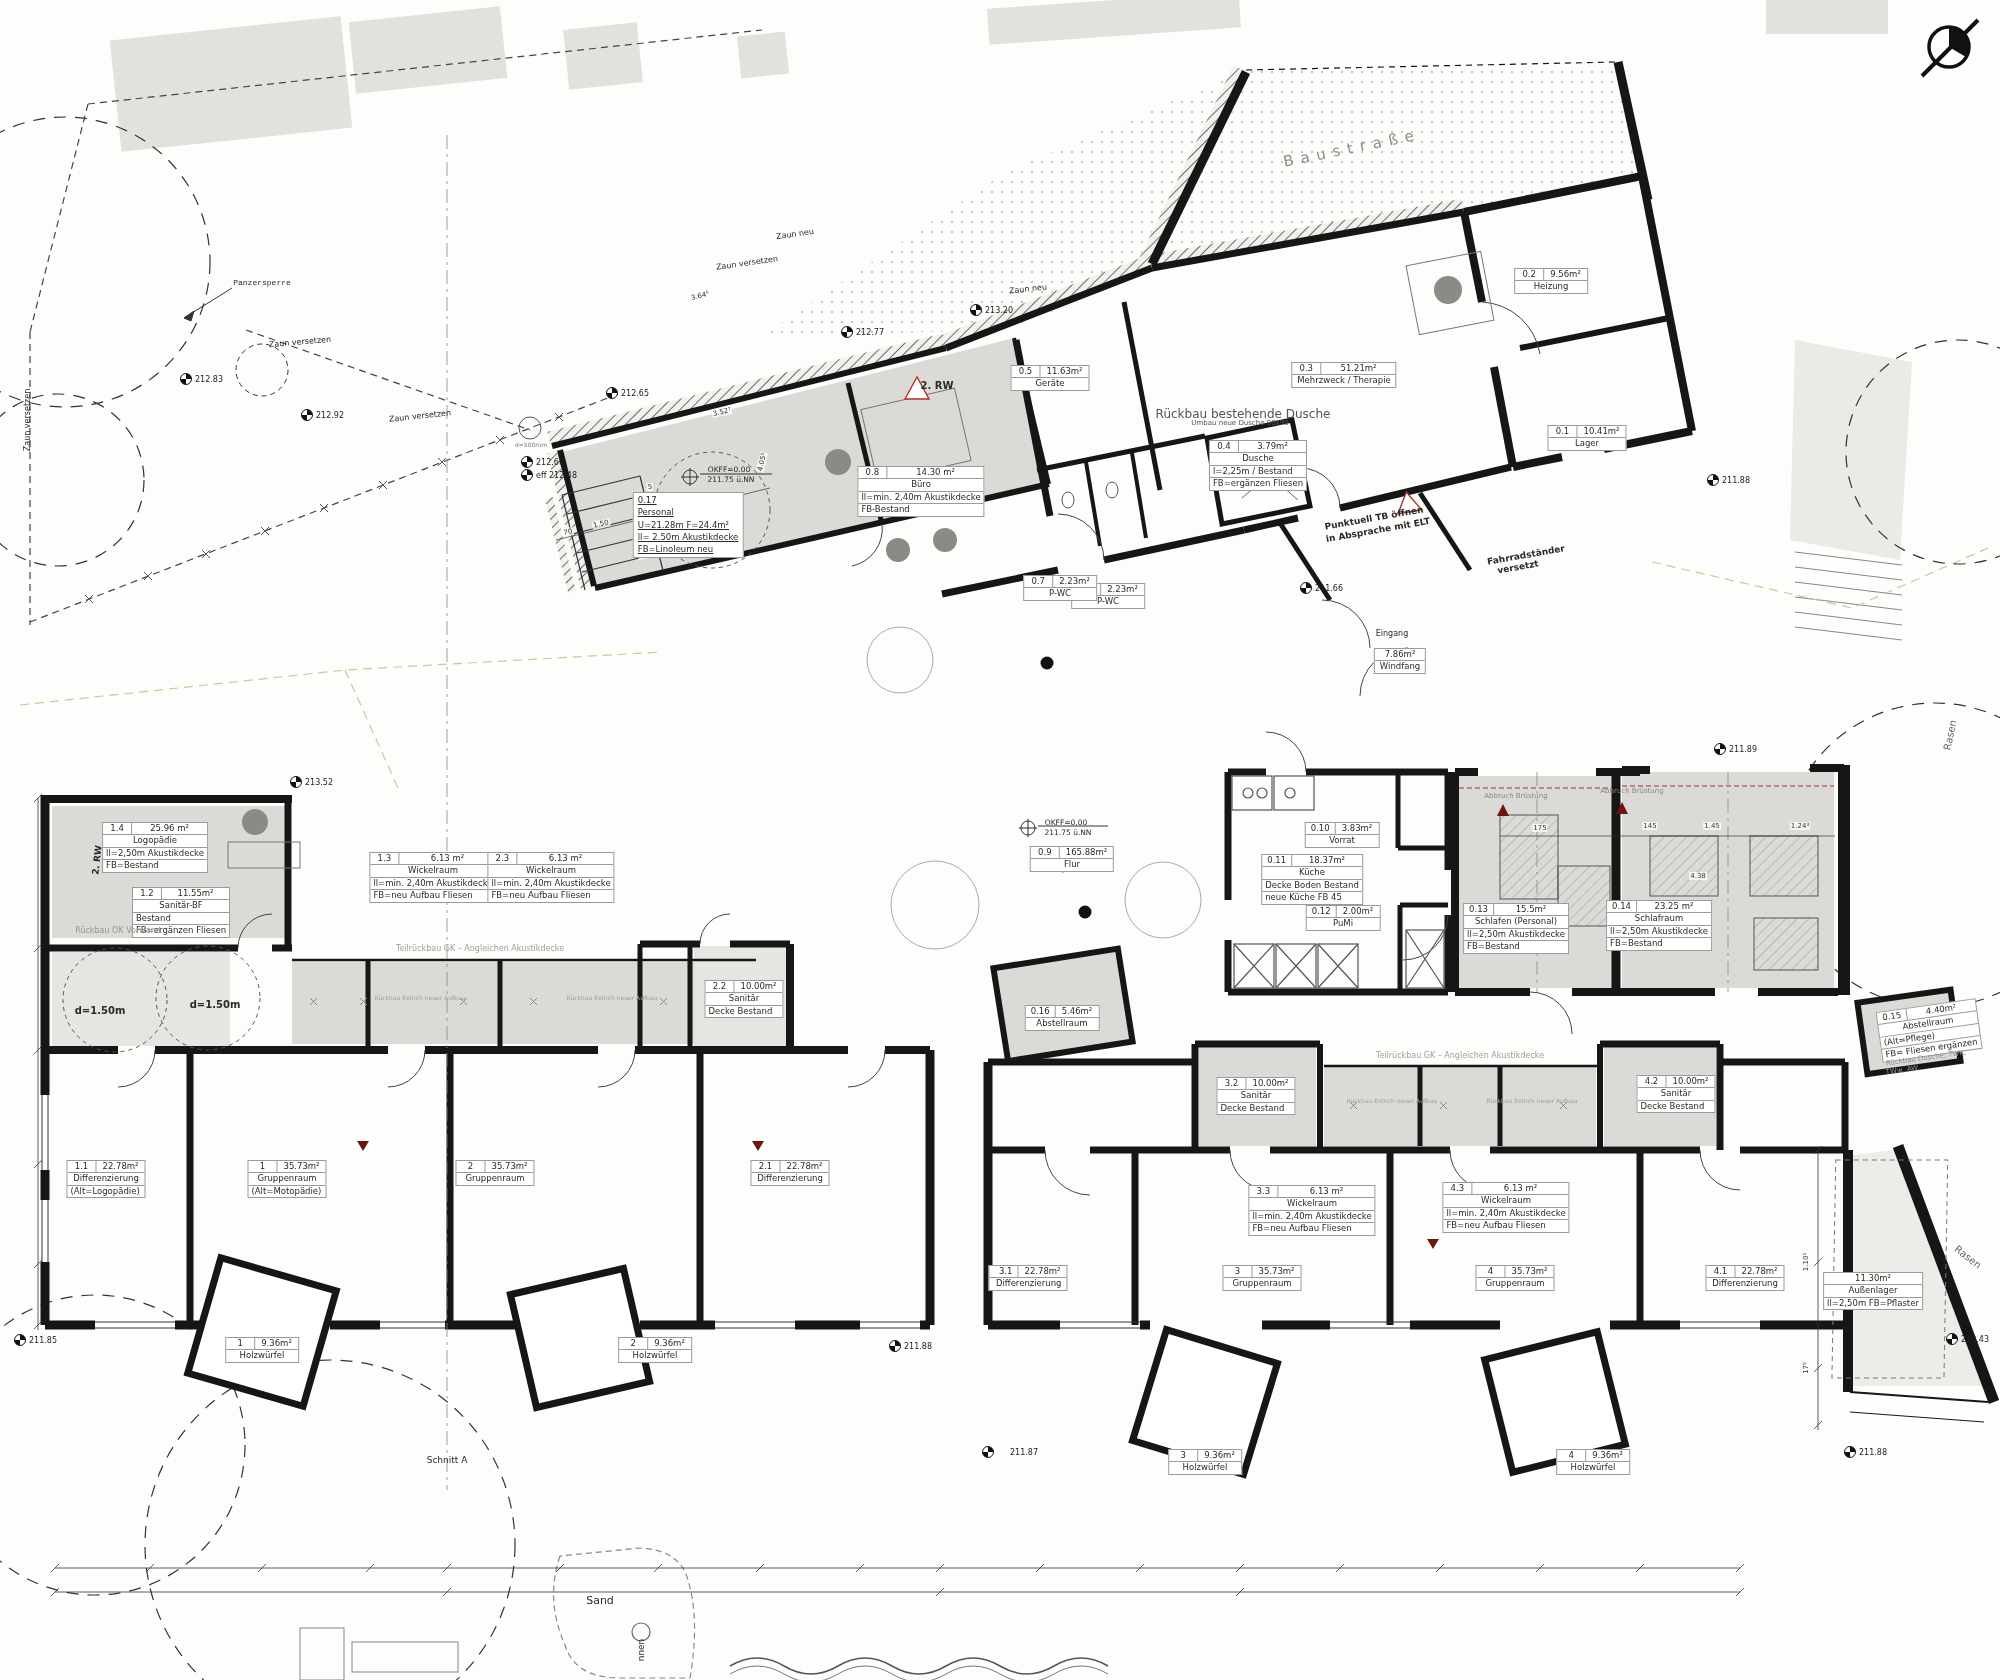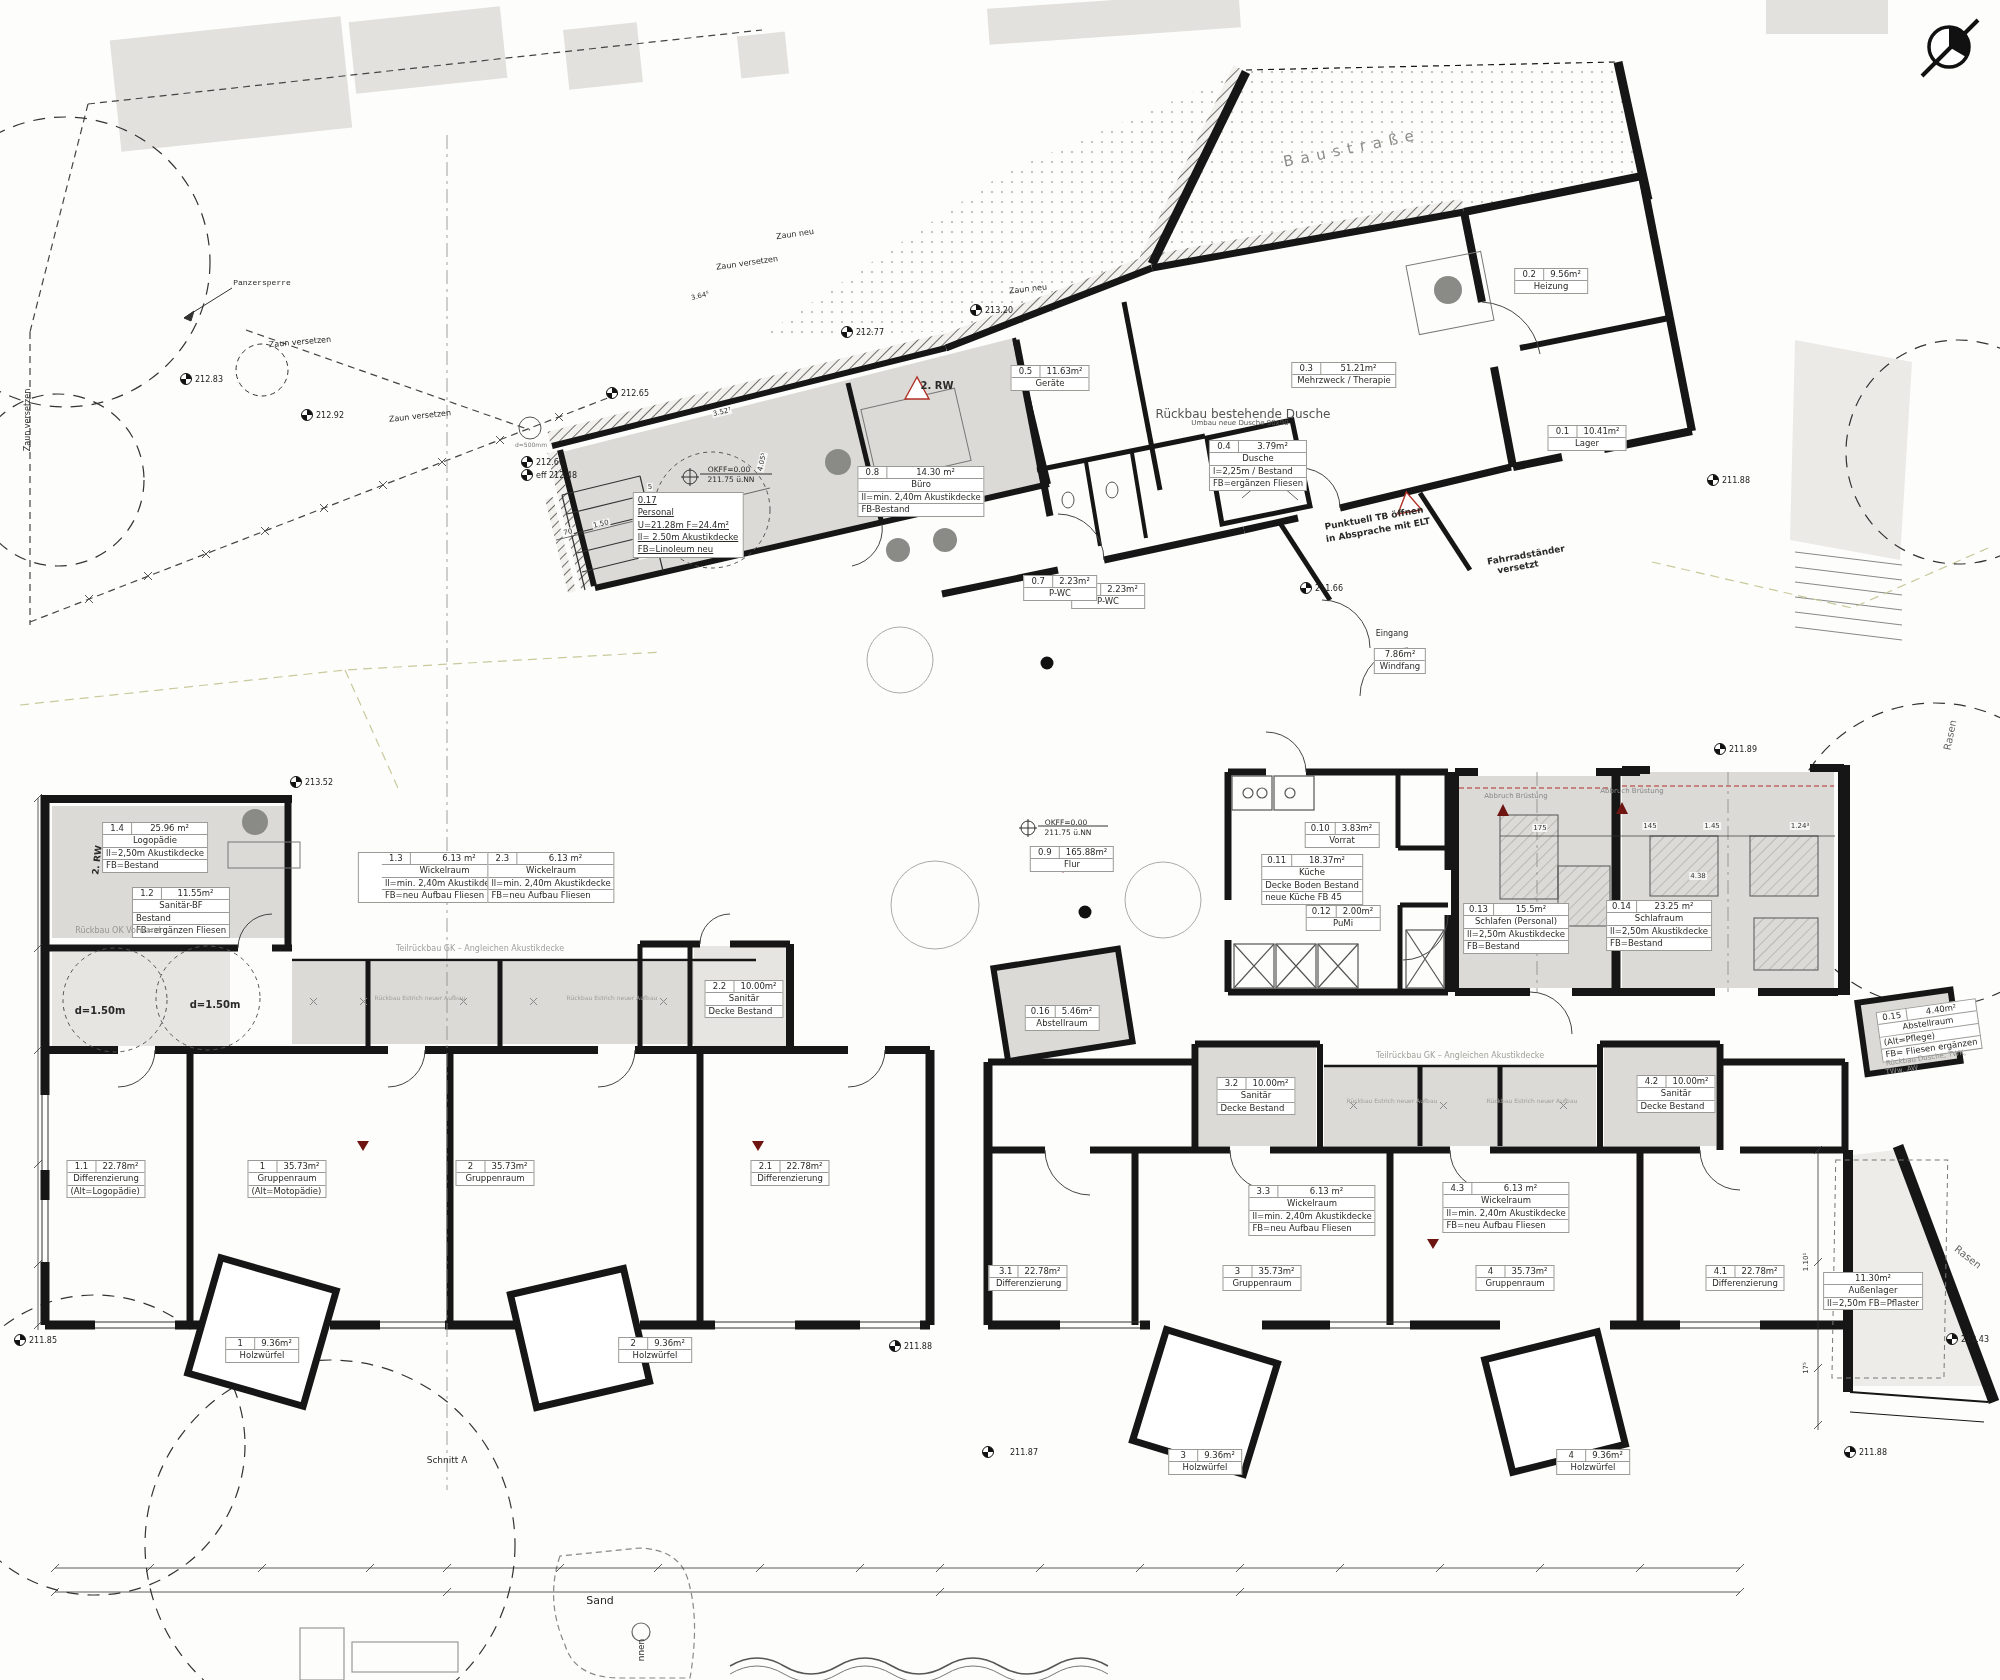--- a/index.html
+++ b/index.html
@@ -517,21 +517,21 @@
       </div>
       <div class="rtable" style="left: 181px; top: 887px;">
         <div class="hdr">
           <span class="cid">1.2</span>
           <span class="car">11.55m²</span>
         </div>
         <div class="nm">Sanitär-BF</div>
         <div class="xl">Bestand</div>
         <div class="xl">FB=ergänzen Fliesen</div>
       </div>
-      <div class="rtable" style="left: 433px; top: 852px; padding-left: 23px;">
+      <div class="rtable" style="left: 433px; top: 852px;">
         <div class="hdr">
           <span class="cid">1.3</span>
           <span class="car">6.13 m²</span>
         </div>
         <div class="nm">Wickelraum</div>
         <div class="xl">ll=min. 2,40m Akustikdecke</div>
         <div class="xl">FB=neu Aufbau Fliesen</div>
       </div>
       <div class="rtable" style="left: 551px; top: 852px;">
         <div class="hdr">

